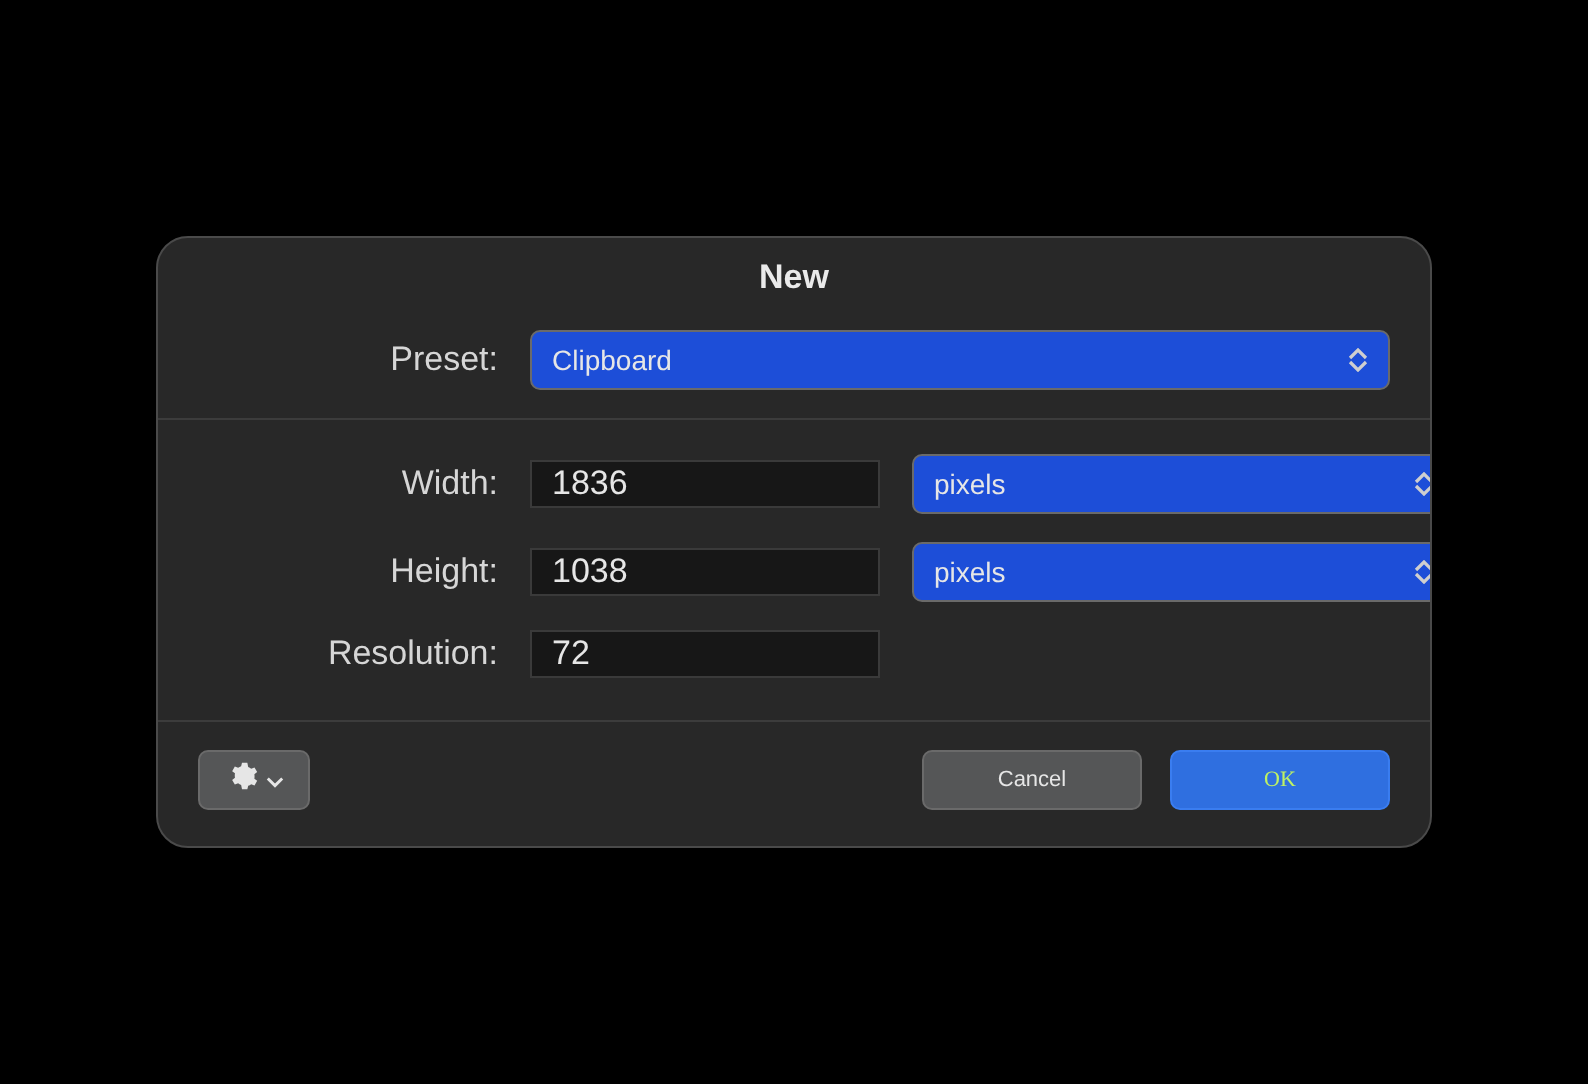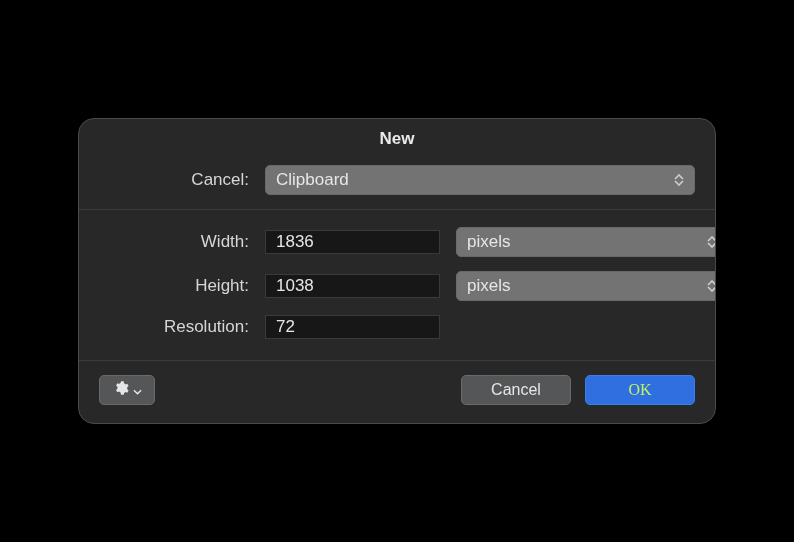--- a/index.html
+++ b/index.html
@@ -41,30 +41,30 @@
     column-gap: 16px;
     align-items: center;
     padding: 4px 20px 14px;
   }
   .label {
     text-align: right;
     font-size: 17px;
     color: #d6d6d6;
   }
   .select {
-    background: #737373;
+    background: #1d4ed8;
     border: 1px solid #6a6a6a;
     border-radius: 5px;
     height: 30px;
     display: flex;
     align-items: center;
     padding: 0 10px;
     position: relative;
     color: #e6e6e6;
-    font-size: 17px;
+    font-size: 14px;
   }
   .select .chev {
     position: absolute;
     right: 10px;
     top: 50%;
     transform: translateY(-50%);
     display: flex;
     flex-direction: column;
     line-height: 0;
   }
@@ -97,21 +97,21 @@
     display: flex;
     align-items: center;
     justify-content: center;
     gap: 4px;
   }
   .spacer { flex: 1; }
   .btn {
     height: 30px;
     min-width: 110px;
     border-radius: 5px;
-    font-size: 16px;
+    font-size: 11px;
     display: flex;
     align-items: center;
     justify-content: center;
     margin-left: 14px;
   }
   .btn-cancel {
     background: #555657;
     border: 1px solid #6a6a6a;
     color: #e6e6e6;
   }
@@ -122,21 +122,21 @@
     font-family: Liberation Serif, serif;
   }
 </style>
 </head>
 <body>
 
 <div class="dialog">
   <div class="title">New</div>
 
   <div class="row-preset">
-    <div class="label">Cancel:</div>
+    <div class="label">Preset:</div>
     <div class="select">
       <span>Clipboard</span>
       <span class="chev">
         <svg width="10" height="6" viewBox="0 0 10 6">
             <path d="M1 5 L5 1 L9 5" stroke="#cfcfcf" stroke-width="1.6" fill="none"></path>
           </svg>
         <svg width="10" height="6" viewBox="0 0 10 6">
             <path d="M1 1 L5 5 L9 1" stroke="#cfcfcf" stroke-width="1.6" fill="none"></path>
           </svg>
       </span>

